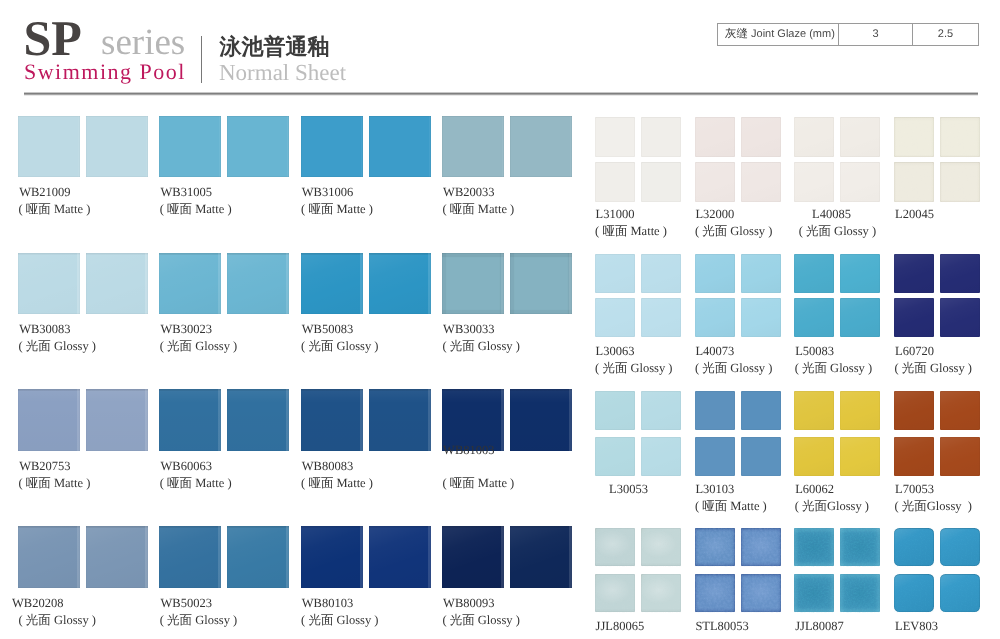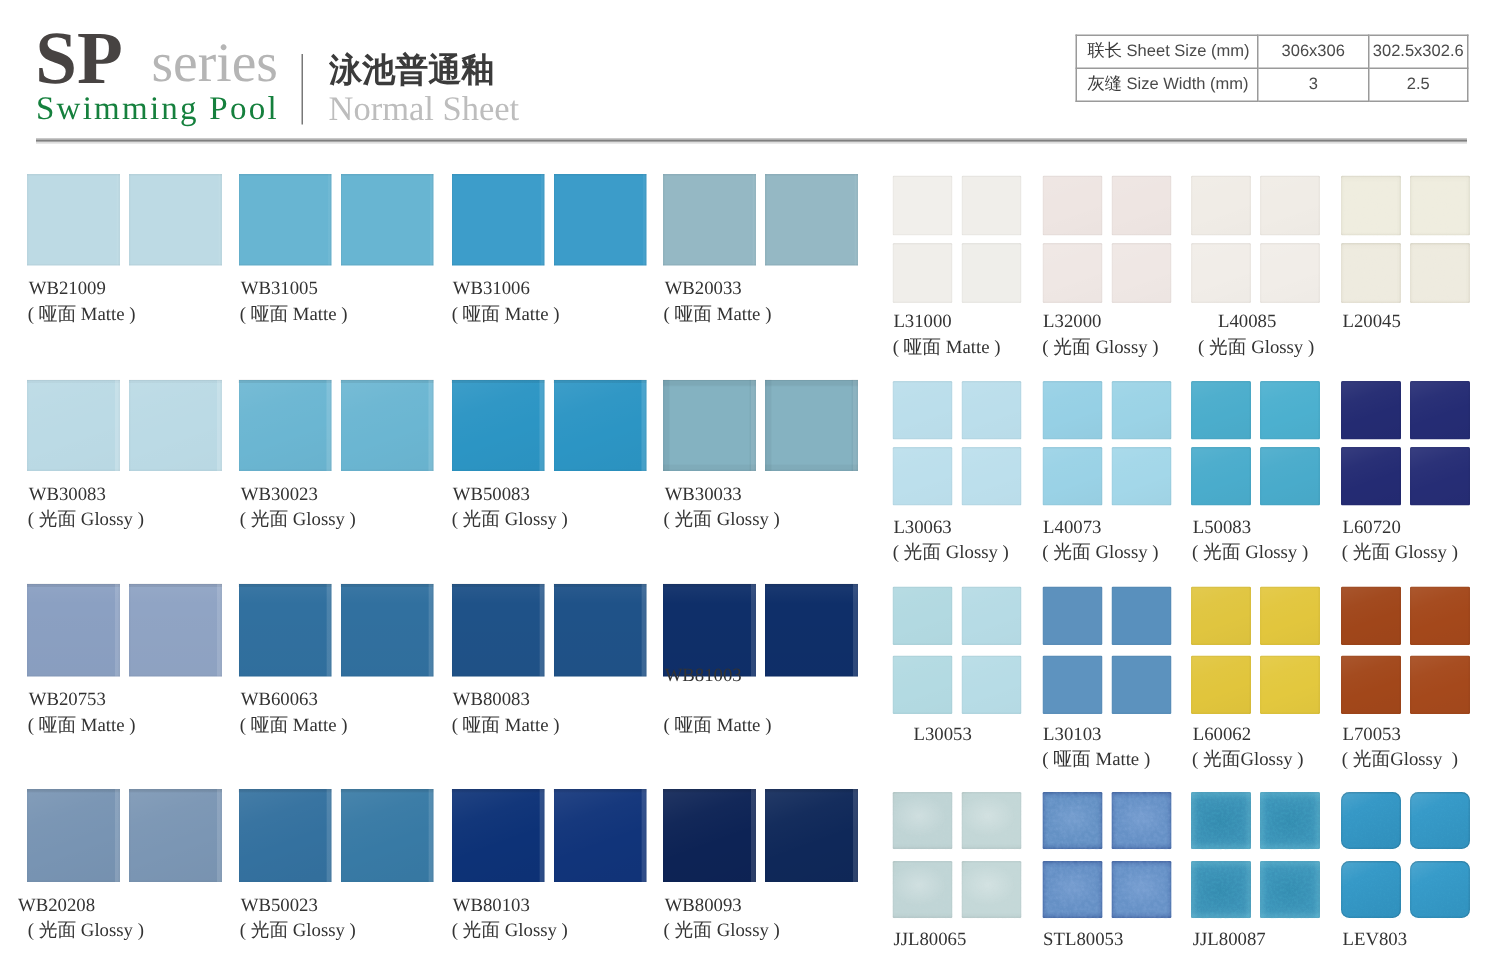--- a/index.html
+++ b/index.html
@@ -8,21 +8,21 @@
      font-family:"Liberation Serif",serif;color:#3b3b3b;
      -webkit-font-smoothing:antialiased;text-rendering:geometricPrecision;}
 .page{position:absolute;left:0;top:0;width:1000px;height:639px;background:#fff;}
 
 
 .brand-sp{position:absolute;left:23.5px;top:12.5px;font-family:"Liberation Serif",serif;
           font-weight:bold;font-size:50px;line-height:50px;color:#474342;white-space:nowrap;}
 .brand-series{position:absolute;left:101px;top:24px;font-family:"Liberation Serif",serif;
           font-size:37px;line-height:37px;color:#b5b5b5;white-space:nowrap;}
 .brand-sub{position:absolute;left:24px;top:60.5px;font-family:"Liberation Serif",serif;
-          font-size:22px;line-height:22px;color:#15803d;letter-spacing:1.5px;white-space:nowrap;}
+          font-size:22px;line-height:22px;color:#be185d;letter-spacing:1.5px;white-space:nowrap;}
 .vdivider{position:absolute;left:201px;top:36px;width:1.3px;height:46.5px;background:#787878;}
 .title-cn{position:absolute;left:219.5px;top:35.5px;font-size:22px;line-height:22px;
           font-weight:bold;color:#3b3b3b;white-space:nowrap;letter-spacing:0px;}
 .title-en{position:absolute;left:219px;top:61px;font-family:"Liberation Serif",serif;
           font-size:23px;line-height:23px;color:#bdbdbd;white-space:nowrap;}
 .hrule{position:absolute;left:24px;top:92px;width:954px;height:1px;background:#c8c8c8;}
 .hrule2{position:absolute;left:24px;top:93px;width:954px;height:1px;background:#7f7f7f;}
 .hrule3{position:absolute;left:24px;top:94px;width:954px;height:1px;background:#a6a6a6;}
 .hrule4{position:absolute;left:24px;top:95px;width:954px;height:1px;background:#e8e8e8;}
 
@@ -184,26 +184,21 @@
   </div>
 
   <table class="spec-table">
       <colgroup>
     <col style="width:121px">
         <col style="width:74px">
         <col style="width:66px">
       </colgroup>
       <tbody>
     <tr>
-      <td class="lbl"><span class="sl-cn">联长</span> <span class="sl-en">Sheet Size (mm)</span></td>
-      <td>306x306</td>
-      <td>302.5x302.6</td>
-    </tr>
-    <tr>
-      <td class="lbl"><span class="sl-cn">灰缝</span> <span class="sl-en">Size Width (mm)</span></td>
+      <td class="lbl"><span class="sl-cn">灰缝</span> <span class="sl-en">Joint Glaze (mm)</span></td>
       <td>3</td>
       <td>2.5</td>
     </tr>
   </tbody>
     </table>
 
   <div>
     <div class="lgroup" style="left:18.0px;top:115.7px;width:130.2px;height:61.6px">
       <div class="lsw sw-flat pale" style="left: 0px; background-color: rgb(189, 218, 228);">
           <span class="frame"></span>

